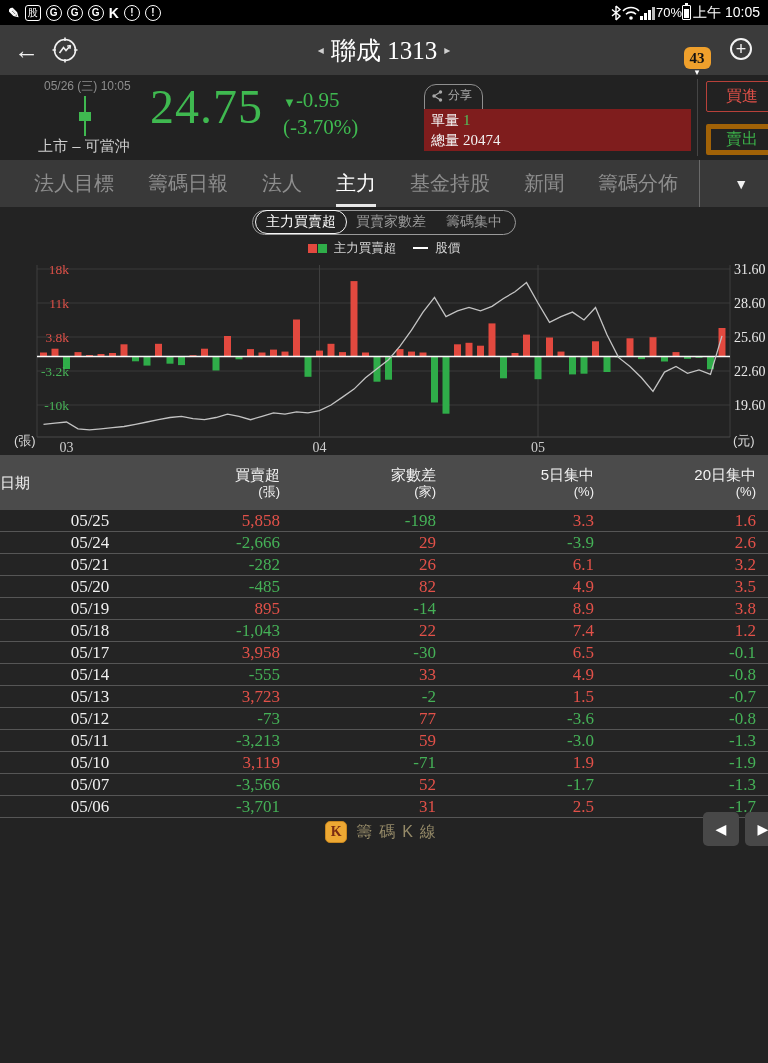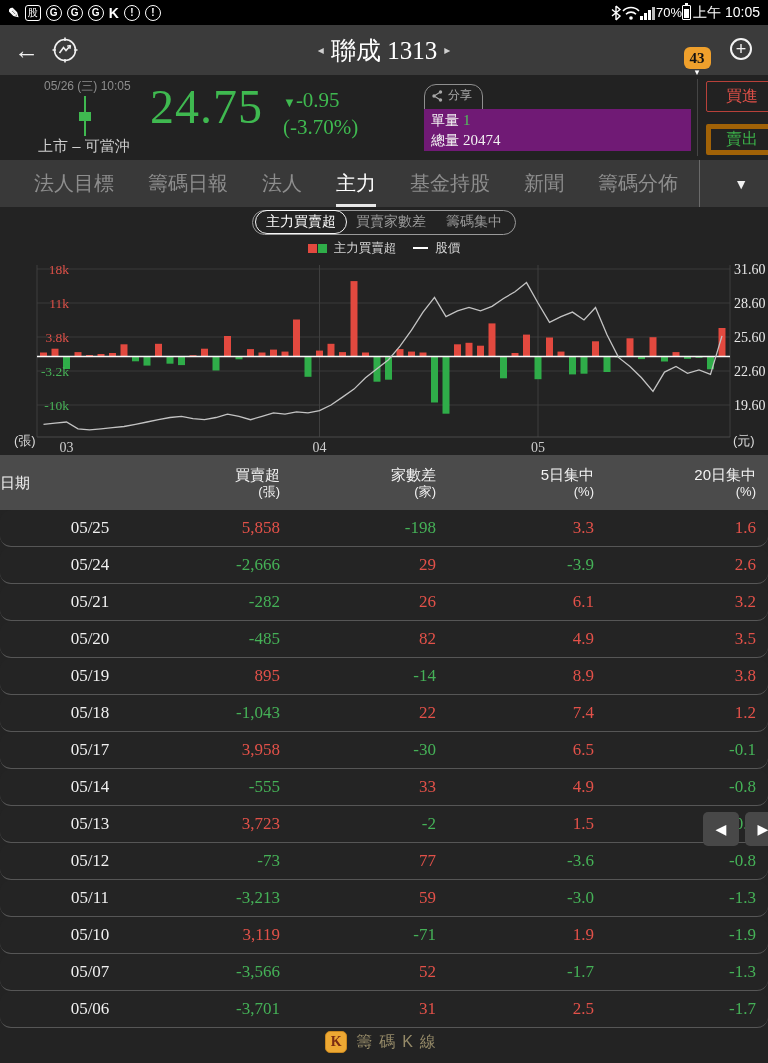--- a/index.html
+++ b/index.html
@@ -35,21 +35,21 @@
 
   
   .quote { height:85px; background:#222; position:relative; }
   .q-datetime { position:absolute; left:44px; top:3px; font-size:12px; color:#8d8d8d; }
   .q-candle { position:absolute; left:76px; top:19px; }
   .q-price { position:absolute; left:150px; top:4px; font-size:48px; color:#3fb950; font-family:"Liberation Serif",serif; letter-spacing:1px; }
   .q-change { position:absolute; left:283px; top:13px; font-size:21px; color:#3fb950; font-family:"Liberation Serif",serif; line-height:24px; }
   .q-change .tri { font-size:13px; font-family:"Liberation Sans",sans-serif; }
   .q-market { position:absolute; left:38px; bottom:4px; font-size:15px; color:#cfcfcf; }
   .q-share { position:absolute; left:424px; top:9px; border:1px solid #8f8f8f; border-radius:12px; color:#a8a8a8; font-size:12px; padding:2px 10px 17px 7px; display:flex; align-items:center; gap:5px; background:transparent; }
-  .q-volbox { position:absolute; left:424px; top:34px; width:267px; height:42px; background:#701a75; padding:1px 7px; }
+  .q-volbox { position:absolute; left:424px; top:34px; width:267px; height:42px; background:#7f1d1d; padding:1px 7px; }
   .q-volrow { font-size:14px; color:#f2f2f2; line-height:20px; }
   .q-volrow .val { font-family:"Liberation Serif",serif; font-size:15px; }
   .val-green { color:#52c35c; }
   .q-divider { position:absolute; left:697px; top:4px; bottom:4px; width:1px; background:#454545; }
   .trade-btn { position:absolute; left:706px; width:72px; height:31px; border-radius:2px; background:transparent; font-size:16px; display:flex; align-items:center; justify-content:center; }
   .buy-btn { top:6px; border:1px solid #b8413a; color:#e05048; }
   .sell-btn { top:49px; border:5px solid #a16207; color:#3cb54a; }
 
   
   .tab-bar { height:47px; background:#393939; display:flex; align-items:stretch; position:relative; padding-left:34px; }
@@ -72,21 +72,21 @@
   #chart-svg { display:block; }
 
   
   .tbl-header { height:55px; background:#4b4b4b; display:grid; grid-template-columns:180px 100px 162px 158px 168px; align-items:center; }
   .th-cell { display:flex; flex-direction:column; justify-content:center; color:#f2f2f2; }
   .th-l1 { font-size:15px; line-height:19px; }
   .th-l2 { font-size:13px; line-height:16px; }
   .c-date { text-align:left; }
   .c-num { text-align:right; }
   .pr0 { padding-right:0; } .pr6 { padding-right:6px; } .pr12 { padding-right:12px; }
-  .tbl-row { height:37px; background:#242424; display:grid; grid-template-columns:180px 100px 162px 158px 168px; align-items:center; border-bottom:1px solid #565656;border-radius:11px; }
+  .tbl-row { height:22px; background:#242424; display:grid; grid-template-columns:180px 100px 162px 158px 168px; align-items:center; border-bottom:1px solid #565656; }
   .td { font-family:"Liberation Serif",serif; font-size:17px; }
   .td.date { color:#f0f0f0; text-align:center; }
   .td.pos { color:#e25149; }
   .td.neg { color:#45b157; }
 
   
   .pager { position:absolute; top:812px; right:-13px; display:flex; gap:6px; }
   .pager-btn { width:36px; height:34px; background:#484848; border-radius:5px; display:flex; align-items:center; justify-content:center; color:#fff; font-size:14px; }
 
   

